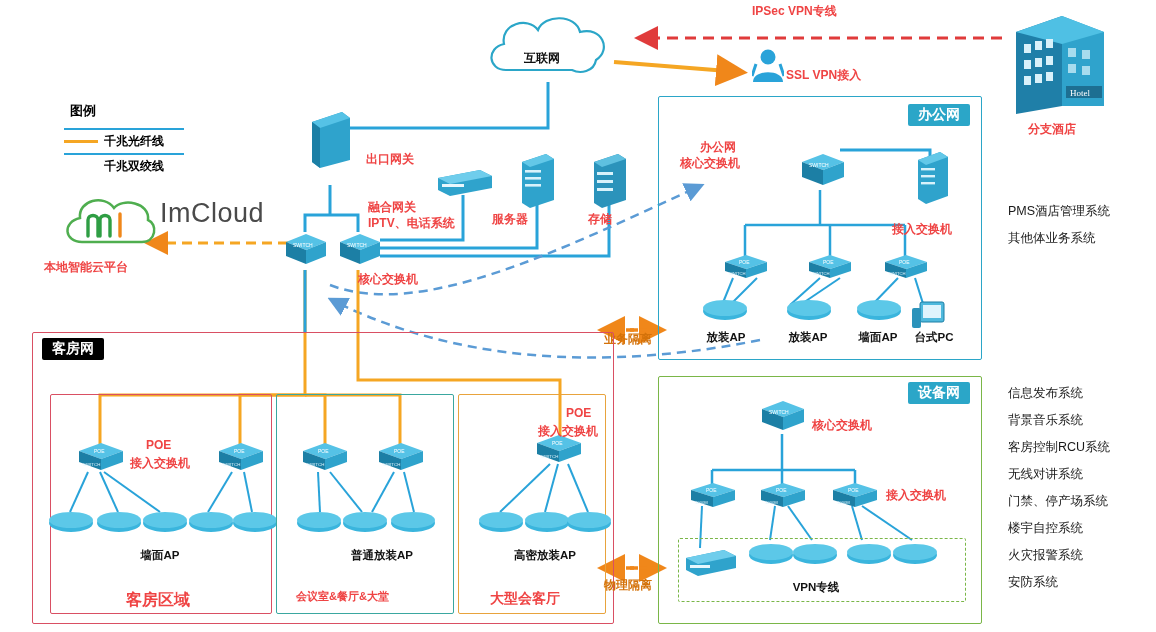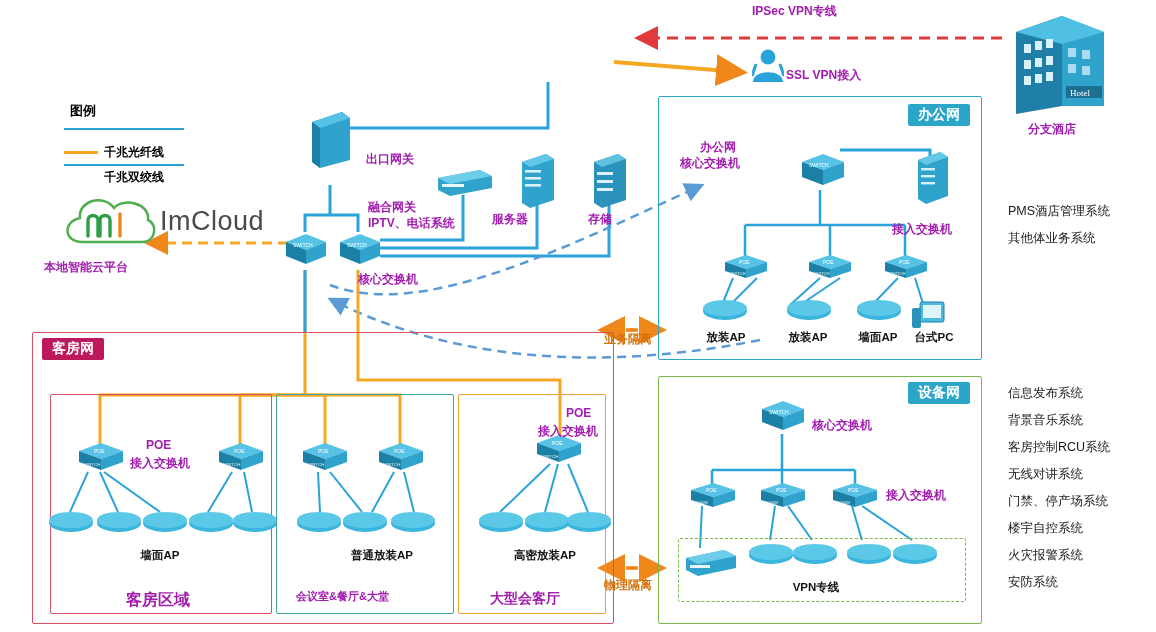--- a/index.html
+++ b/index.html
@@ -1,36 +1,36 @@
 <!DOCTYPE html>
 <html><head>
 <meta charset="utf-8">
 <style>
   html,body{margin:0;padding:0;}
   body{width:1156px;height:632px;background:#ffffff;font-family:"Liberation Sans","DejaVu Sans",sans-serif;overflow:hidden;position:relative;}
   #stage{position:relative;width:1156px;height:632px;}
   .abs{position:absolute;}
-  .lbl{font-size:12px;color:#a21caf;font-weight:bold;line-height:1.25;white-space:nowrap;}
+  .lbl{font-size:12px;color:#ef4444;font-weight:bold;line-height:1.25;white-space:nowrap;}
   .title{font-size:17px;font-weight:bold;color:#111;letter-spacing:0.5px;white-space:nowrap;}
   .sec-title{font-size:14px;font-weight:bold;color:#fff;background:#2ba6c8;padding:2px 10px;border-radius:2px;white-space:nowrap;}
-  .sec-title.red{background:#be185d;}
+  .sec-title.red{background:#000000;}
   .box{border:1px solid #2ba6c8;border-radius:2px;}
   .box.dashed{border-style:dashed;}
   .box.red{border-color:#d94f63;}
   .box.teal{border-color:#3aa7a0;}
   .box.orange{border-color:#e8a33d;}
   .box.green{border-color:#7ab648;}
   .right-list{font-size:12.5px;color:#1a1a1a;line-height:27px;white-space:nowrap;}
   .legend-title{font-size:13px;font-weight:bold;}
   .legend-row{display:flex;align-items:center;gap:6px;font-size:12px;font-weight:bold;}
   .legend-line{width:34px;height:0;border-top:3px solid #f5a623;}
   svg{position:absolute;left:0;top:0;pointer-events:none;}
   .cap{font-size:11.5px;font-weight:bold;color:#111;text-align:center;white-space:nowrap;}
   .cloudword{font-size:12px;font-weight:bold;color:#0f0f0f;}
-  .imcloud{font-size:27px;color:#4a4a4a;font-weight:normal;letter-spacing:0.5px;margin-top:8px;}
+  .imcloud{font-size:27px;color:#4a4a4a;font-weight:normal;letter-spacing:0.5px;}
 </style>
 </head>
 <body>
 
 <div id="stage">
 
   <svg width="1156" height="632">
     <defs>
       <marker id="arrR" markerWidth="8" markerHeight="8" refX="6" refY="4" orient="auto">
         <path d="M0,0 L8,4 L0,8 z" fill="#e03b3b"></path>
@@ -121,31 +121,37 @@
     <path d="M862,506 L912,540" stroke="#29a3d9" stroke-width="2" fill="none"></path>
 
     <path d="M604,568 L660,568" stroke="#f0871a" stroke-width="3.5" stroke-dasharray="8,5" fill="none" marker-end="url(#arrO)"></path>
     <path d="M660,568 L604,568" stroke="#f0871a" stroke-width="3.5" stroke-dasharray="8,5" fill="none" marker-end="url(#arrO)"></path>
   </svg>
 
 
   <div class="abs" style="left:64px;top:102px;">
     <div class="legend-title" style="margin-left:6px;font-family:Liberation Mono, monospace;">图例</div>
     <div style="margin-top:8px;border-top:2px solid #29a3d9;width:120px;"></div>
-    <div class="legend-row" style="margin-top:14px;">
+    <div class="legend-row" style="margin-top:3px;">
         <span class="legend-line"></span>
         <span>千兆光纤线</span>
       </div>
     <div style="margin-top:3px;border-top:2px solid #29a3d9;width:120px;"></div>
     <div class="legend-row" style="margin-top:3px;">
         <span style="width:34px;display:inline-block;"></span>
         <span>千兆双绞线</span>
       </div>
   </div>
 
+  <div class="abs" style="left:484px;top:12px;width:132px;height:76px;">
+    <svg width="132" height="76" style="position:absolute;left:0;top:0;">
+      <path d="M22,58 C4,58 2,36 20,32 C16,12 44,4 54,18 C60,2 92,2 96,20 C118,14 128,38 112,48 C110,60 96,62 88,58 Z" fill="#ffffff" stroke="#2ba6c8" stroke-width="2.2"></path>
+    </svg>
+    <div class="abs cloudword" style="left:40px;top:38px;">互联网</div>
+  </div>
 
   <div class="abs lbl" style="left:752px;top:4px;">IPSec VPN专线</div>
 
   <div class="abs" style="left:752px;top:48px;width:32px;height:36px;">
     <svg width="32" height="36">
       <circle cx="16" cy="9" r="7.5" fill="#29a3d9"></circle>
       <path d="M1,34 C1,21 31,21 31,34 Z" fill="#29a3d9"></path>
       <path d="M4,16 L0,28 M28,16 L32,28" stroke="#29a3d9" stroke-width="3"></path>
     </svg>
   </div>

